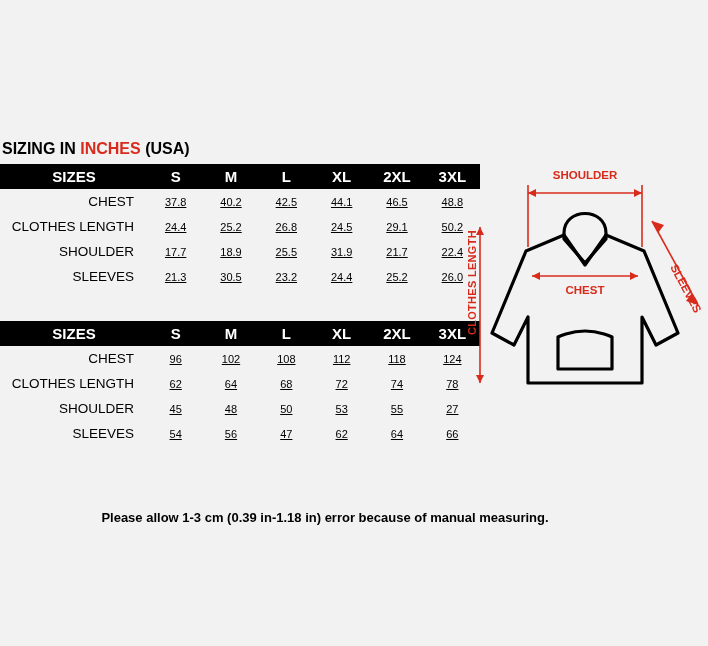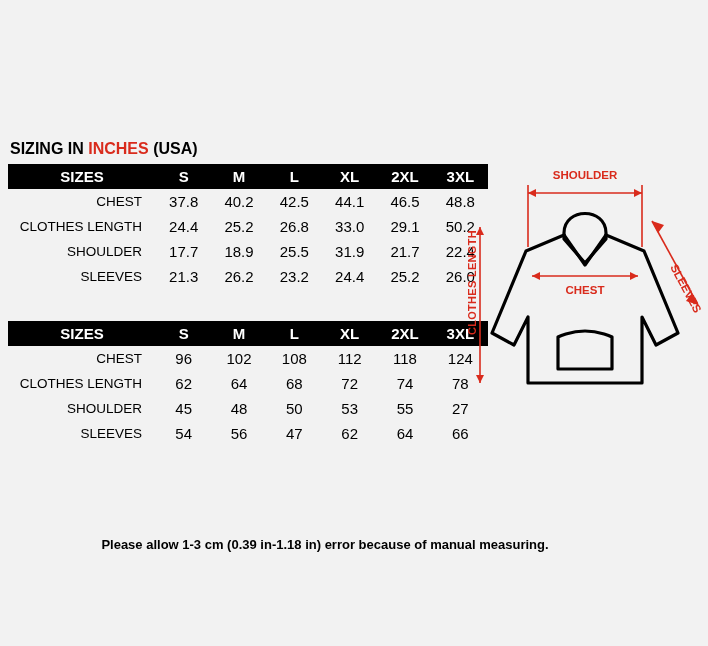--- a/index.html
+++ b/index.html
@@ -16,21 +16,21 @@
   }
   .page {
     position: relative;
     width: 708px;
     height: 646px;
   }
 
   
   .tables {
     position: absolute;
-    left: 8px;
+    left: 0px;
     top: 140px;
     width: 480px;
   }
 
   .table-block { margin-bottom: 6px; }
 
   .block-title {
     font-size: 16px;
     font-weight: bold;
     padding-left: 2px;
@@ -64,29 +64,30 @@
     width: 148px;
   }
   table.size-table tbody td.row-label {
     text-align: right;
     padding-right: 14px;
     font-size: 13.5px;
     font-weight: normal;
     color: #000;
   }
   table.size-table tbody td.val {
-    font-size: 15px;
+    font-size: 11px;
+    text-decoration: underline;
   }
   table.size-table tbody tr { background: #f2f2f2; }
 
   
   .note {
     position: absolute;
     left: 0;
-    top: 537px;
+    top: 510px;
     width: 650px;
     text-align: center;
     font-size: 13px;
     font-weight: bold;
   }
 
   
   .diagram {
     position: absolute;
     left: 462px;
@@ -144,37 +145,37 @@
             <td class="val">42.5</td>
             <td class="val">44.1</td>
             <td class="val">46.5</td>
             <td class="val">48.8</td>
           </tr>
           <tr>
             <td class="row-label">CLOTHES LENGTH</td>
             <td class="val">24.4</td>
             <td class="val">25.2</td>
             <td class="val">26.8</td>
-            <td class="val">33.0</td>
+            <td class="val">24.5</td>
             <td class="val">29.1</td>
             <td class="val">50.2</td>
           </tr>
           <tr>
             <td class="row-label">SHOULDER</td>
             <td class="val">17.7</td>
             <td class="val">18.9</td>
             <td class="val">25.5</td>
             <td class="val">31.9</td>
             <td class="val">21.7</td>
             <td class="val">22.4</td>
           </tr>
           <tr>
             <td class="row-label">SLEEVES</td>
             <td class="val">21.3</td>
-            <td class="val">26.2</td>
+            <td class="val">30.5</td>
             <td class="val">23.2</td>
             <td class="val">24.4</td>
             <td class="val">25.2</td>
             <td class="val">26.0</td>
           </tr>
         </tbody>
       </table>
     </div>
 
     <div style="height:26px"></div>

